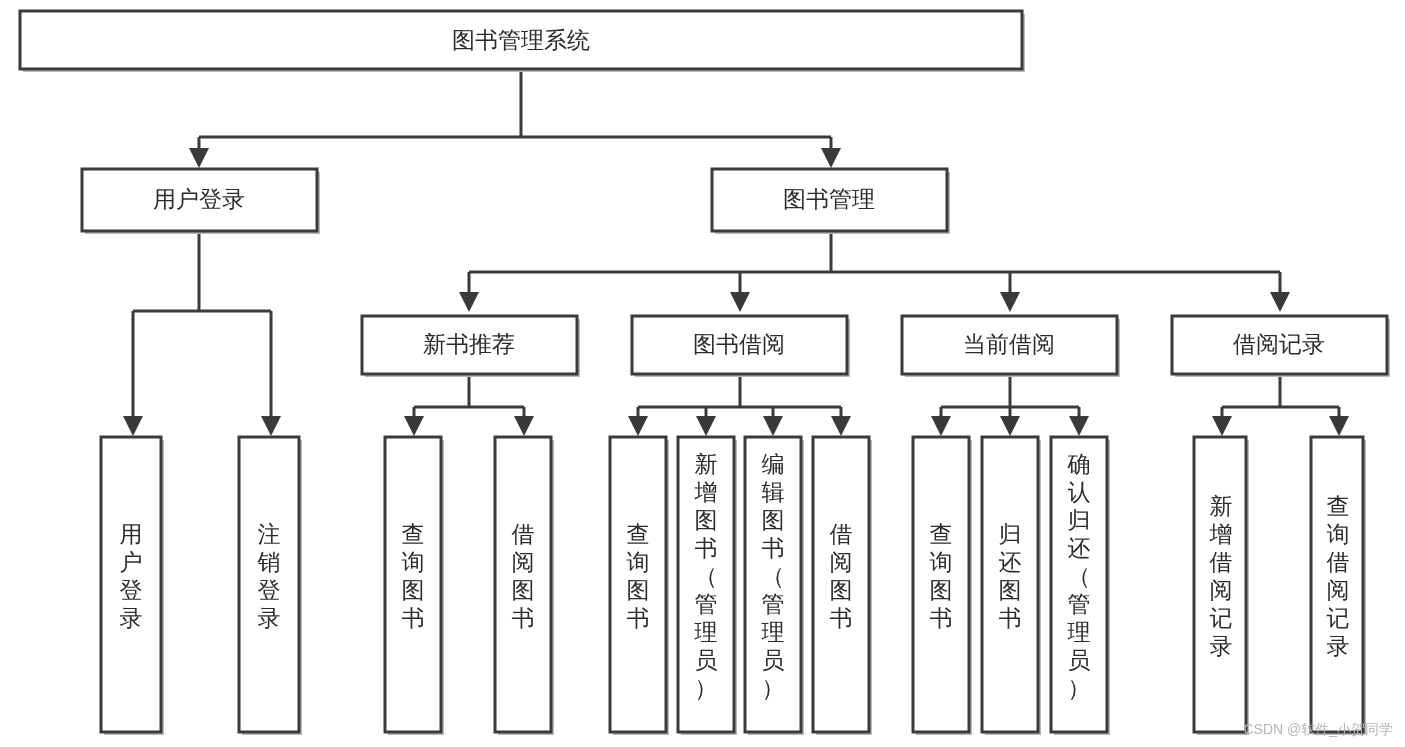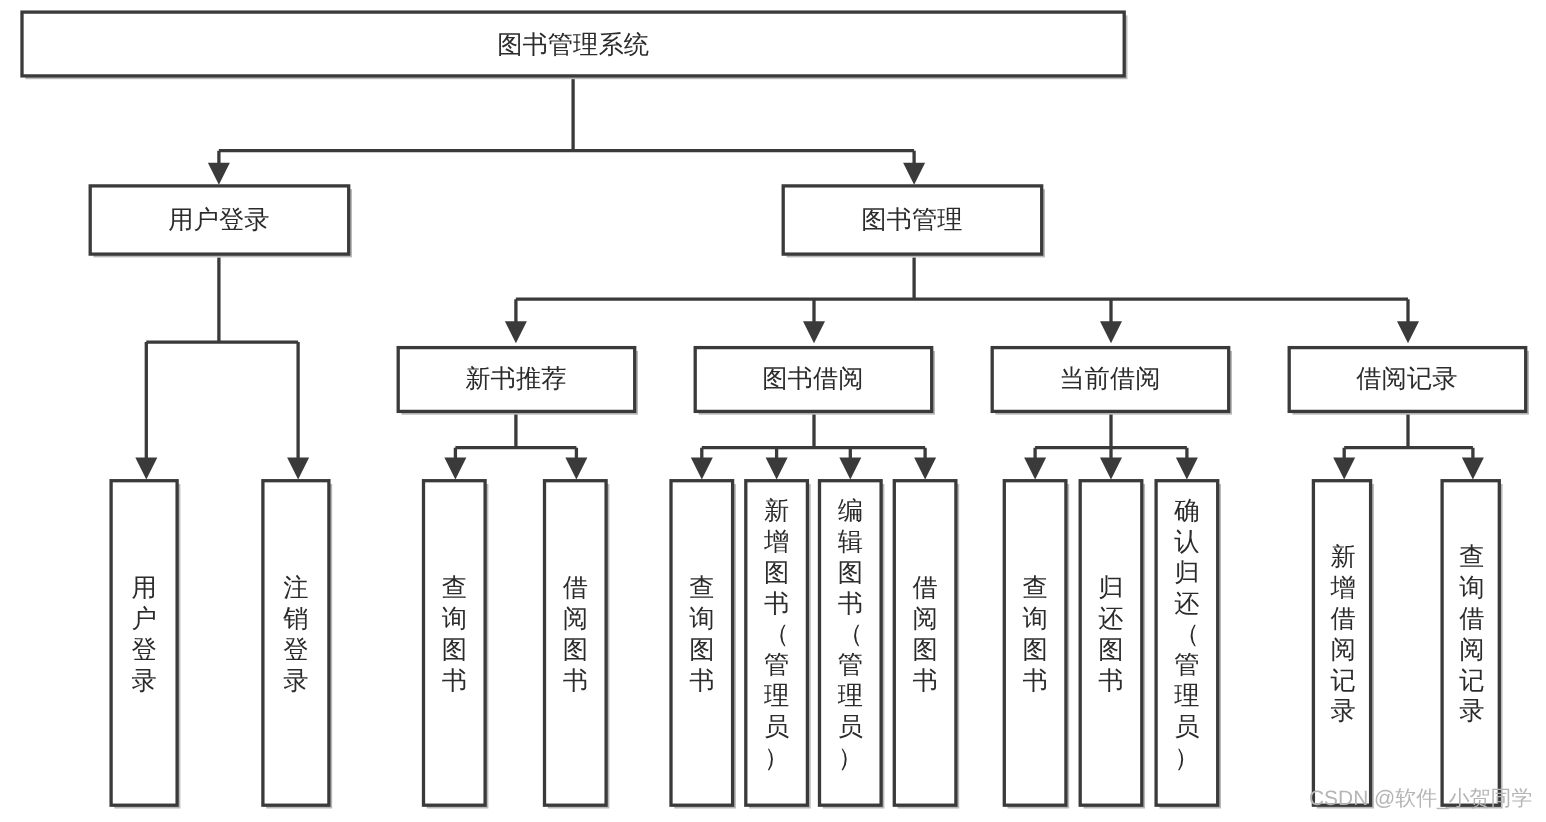--- a/index.html
+++ b/index.html
@@ -55,21 +55,21 @@
   }
   .edge-arrow {
     fill: #3a3a3a;
     stroke: none;
   }
   .watermark {
     position: absolute;
     right: 12px;
     bottom: 8px;
     font-family: "Liberation Sans", "DejaVu Sans", sans-serif;
-    font-size: 19px;
+    font-size: 14px;
     color: #b5b5b5;
     white-space: nowrap;
     pointer-events: none;
   }
 </style>
 </head>
 <body>
 
 <div id="diagram-root">
   <svg class="flow" viewBox="0 0 1405 747" xmlns="http://www.w3.org/2000/svg">

